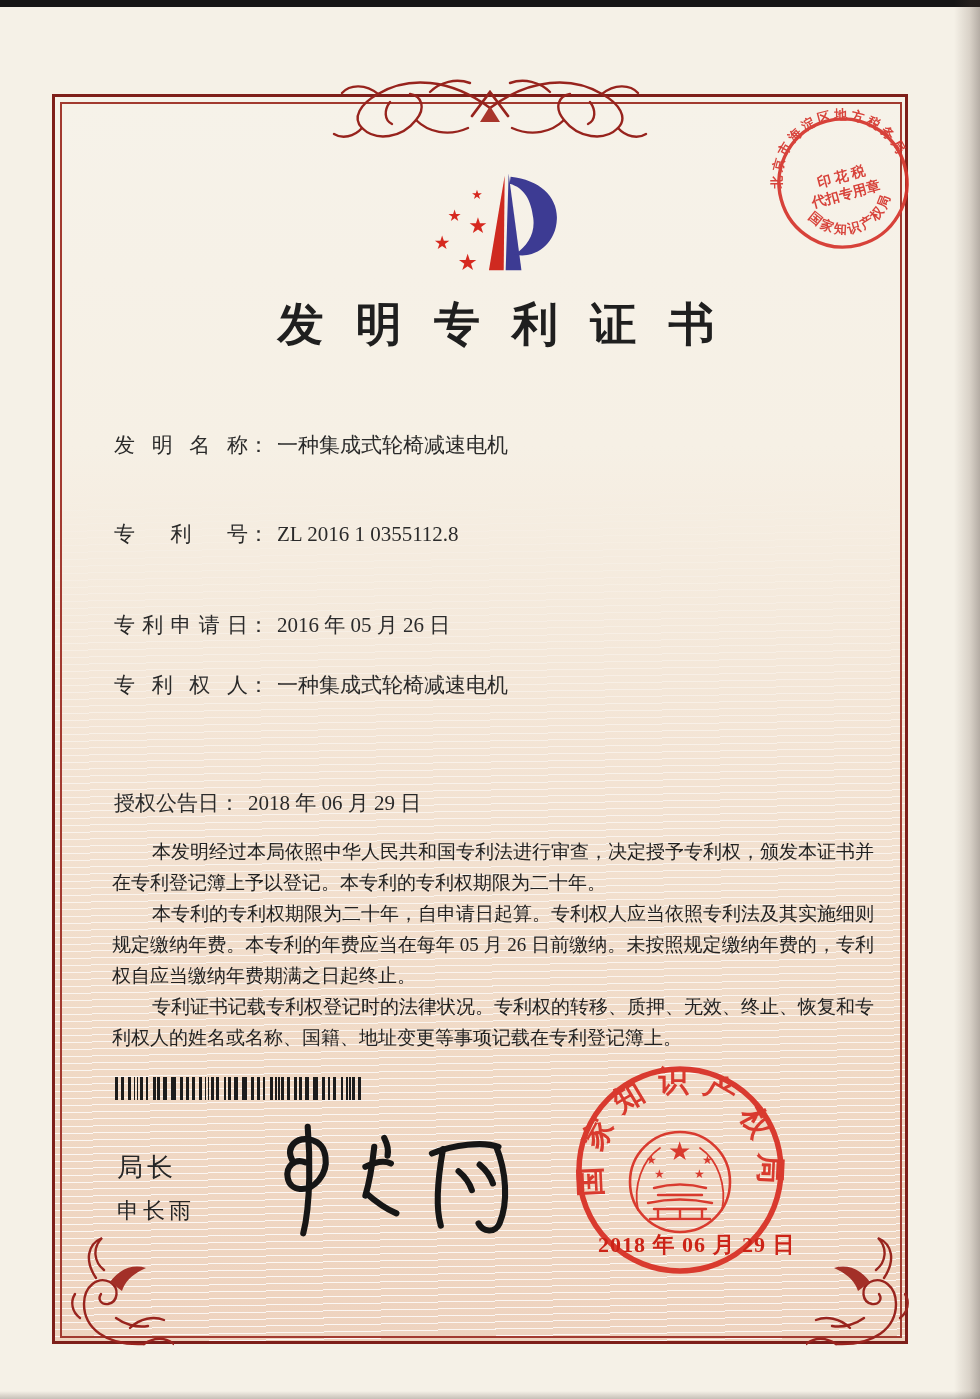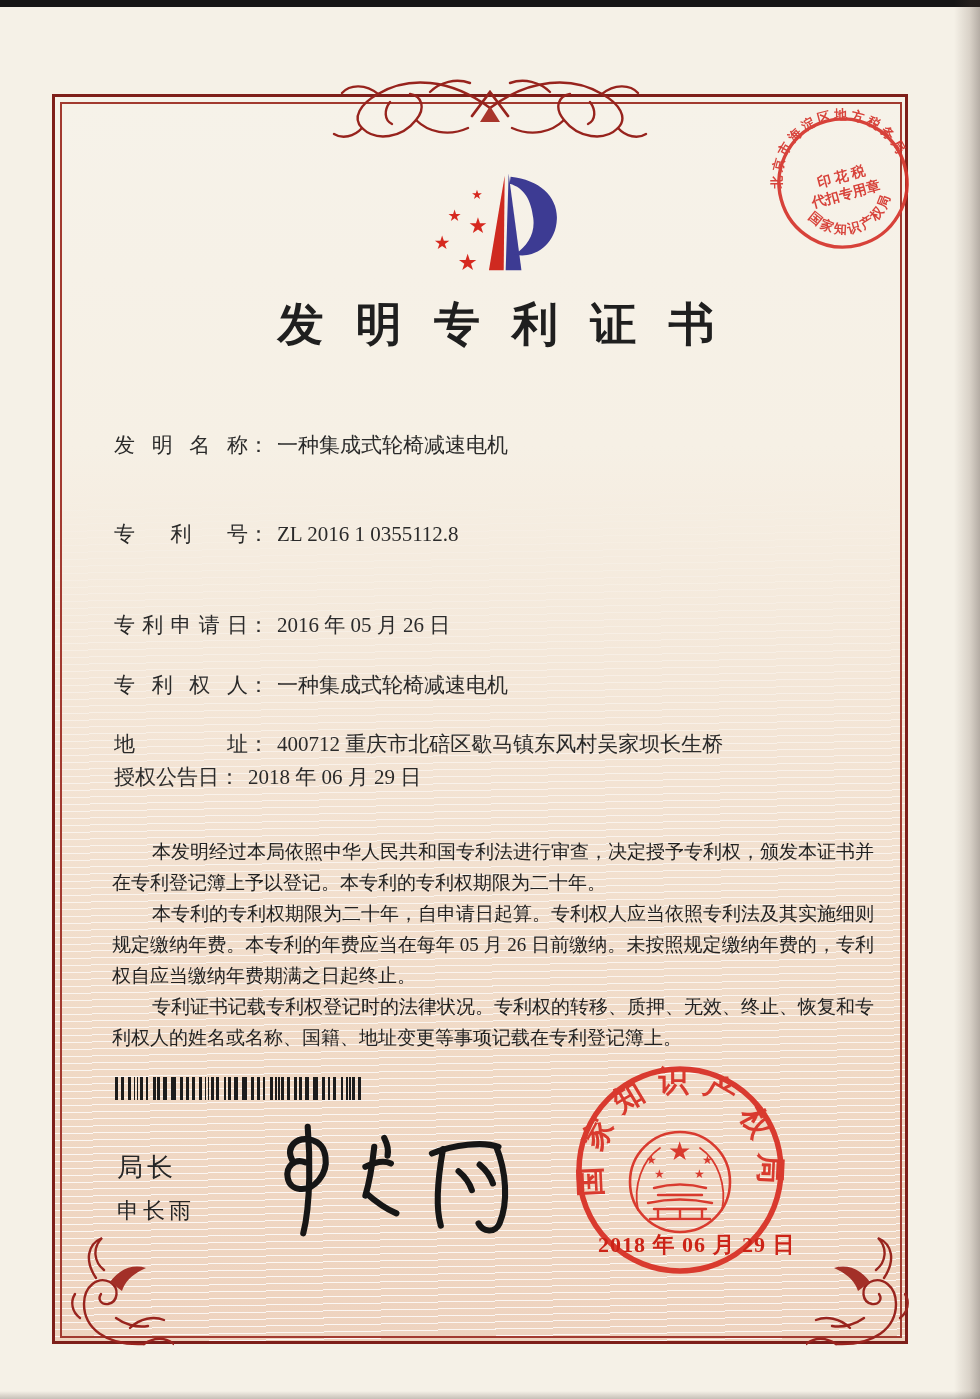--- a/index.html
+++ b/index.html
@@ -136,24 +136,21 @@
   </div>
   <div class="frow" style="top:520px">
     <span class="flabel">专利号</span><span class="fcolon">：</span><span>ZL 2016 1 0355112.8</span>
   </div>
   <div class="frow" style="top:611px">
     <span class="flabel">专利申请日</span><span class="fcolon">：</span><span>2016 年 05 月 26 日</span>
   </div>
   <div class="frow" style="top:671px">
     <span class="flabel">专利权人</span><span class="fcolon">：</span><span>一种集成式轮椅减速电机</span>
   </div>
-  <div class="frow" style="top:730px">
-    <span class="flabel">地址</span><span class="fcolon">：</span><span>400712 重庆市北碚区歇马镇东风村吴家坝长生桥</span>
-  </div>
-  <div class="frow" style="top:763px;width:760px">
+  <div class="frow" style="top:789px;width:760px">
     <span>授权公告日</span><span class="fcolon">：</span><span>2018 年 06 月 29 日</span>
   </div>
 
   <div class="paras">
     <p>本发明经过本局依照中华人民共和国专利法进行审查，决定授予专利权，颁发本证书并在专利登记簿上予以登记。本专利的专利权期限为二十年。</p>
     <p>本专利的专利权期限为二十年，自申请日起算。专利权人应当依照专利法及其实施细则规定缴纳年费。本专利的年费应当在每年 05 月 26 日前缴纳。未按照规定缴纳年费的，专利权自应当缴纳年费期满之日起终止。</p>
     <p>专利证书记载专利权登记时的法律状况。专利权的转移、质押、无效、终止、恢复和专利权人的姓名或名称、国籍、地址变更等事项记载在专利登记簿上。</p>
   </div>
 
   <div class="barcode" id="barcode">

